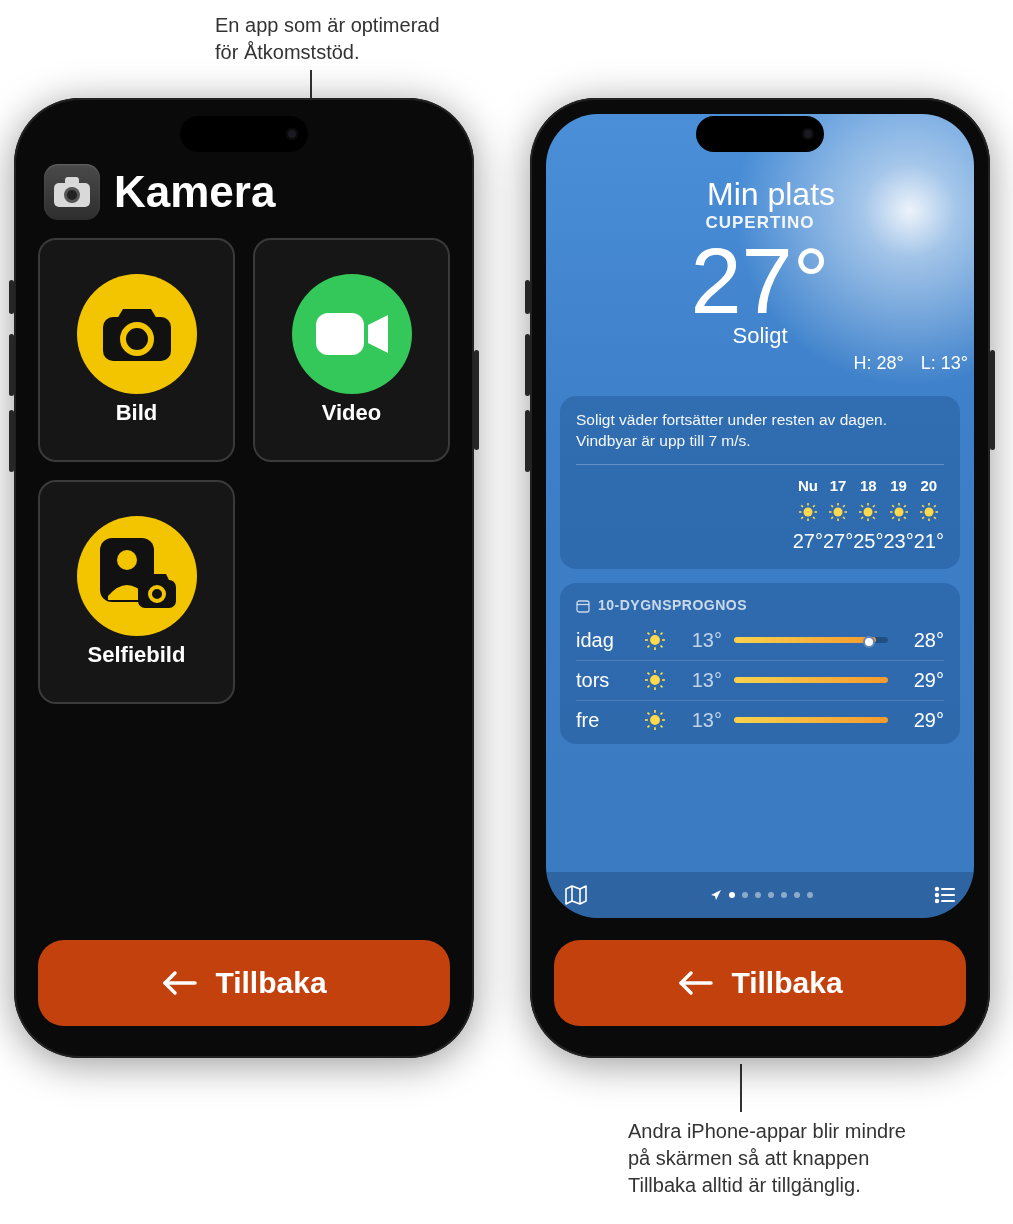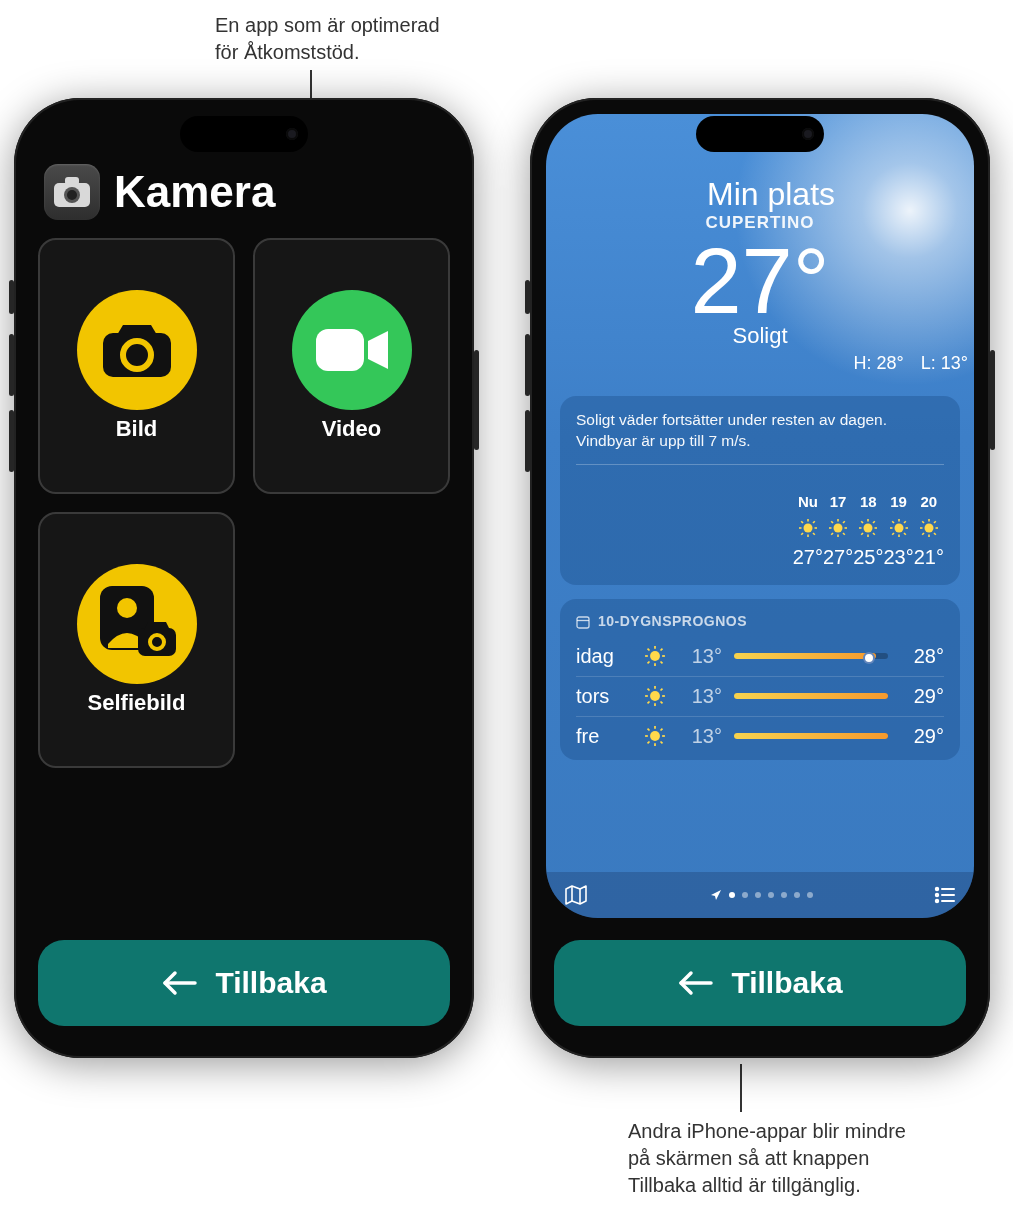--- a/index.html
+++ b/index.html
@@ -95,21 +95,21 @@
     top: 140px;
     left: 24px; right: 24px;
     display: grid;
     grid-template-columns: 1fr 1fr;
     gap: 18px;
   }
   .camera-tile {
     background: #161616;
     border: 2px solid #3a3a3a;
     border-radius: 18px;
-    height: 256px;
+    height: 224px;
     display:flex;
     flex-direction:column;
     align-items:center;
     justify-content:center;
     gap:6px;
     padding:12px;
     box-sizing:border-box;
   }
   .tile-icon {
     width: 120px; height: 120px;
@@ -122,21 +122,21 @@
     color:#fff;
     font-size:22px;
     font-weight:600;
   }
 
   .back-bar {
     position:absolute;
     left:24px;right:24px;bottom:32px;
     height:86px;
     border-radius:26px;
-    background:#0f766e;
+    background:#c2410c;
     display:flex;align-items:center;justify-content:center;
     gap:18px;
     color:#fff;
   }
   .back-label { font-size:30px;font-weight:700;color:#fff; }
 
   
   .weather-screen {
     position:absolute;
     top:16px;left:16px;right:16px;bottom:140px;
@@ -155,21 +155,21 @@
   .w-hilo { font-size:18px; font-weight:500; margin-top:4px;text-align:right;}
   .w-hilo span { margin:0 6px; }
 
   .weather-card {
     margin:22px 14px 0 14px;
     background: rgba(0,40,90,0.22);
     border-radius:16px;
     padding:14px 16px 16px 16px;
     font-size:15px;
   }
-  .w-summary { font-size:15.5px; line-height:1.35; color:rgba(255,255,255,0.95); border-bottom:1px solid rgba(255,255,255,0.25); padding-bottom:12px; margin-bottom:28px;}
+  .w-summary { font-size:15.5px; line-height:1.35; color:rgba(255,255,255,0.95); border-bottom:1px solid rgba(255,255,255,0.25); padding-bottom:12px; margin-bottom:12px;}
   .w-hours { display:flex; justify-content:flex-end; }
   .w-hour { display:flex;flex-direction:column;align-items:center;gap:8px;font-size:16px;font-weight:600;}
   .w-hour .wh-time { font-weight:600; font-size:15px;}
   .w-hour .wh-temp { font-weight:500; font-size:20px;}
 
   .w-10title { font-size:14px; letter-spacing:0.5px; color:rgba(255,255,255,0.75); font-weight:600; display:flex;align-items:flex-end;gap:8px;}
   .w-days { margin-top:8px; }
   .w-day { display:flex;align-items:center;gap:12px;padding:8px 0;border-top:1px solid rgba(255,255,255,0.15);}
   .w-day:first-child{border-top:none;}
   .w-day .d-name{ flex:0 0 56px;font-size:20px;font-weight:500;}

